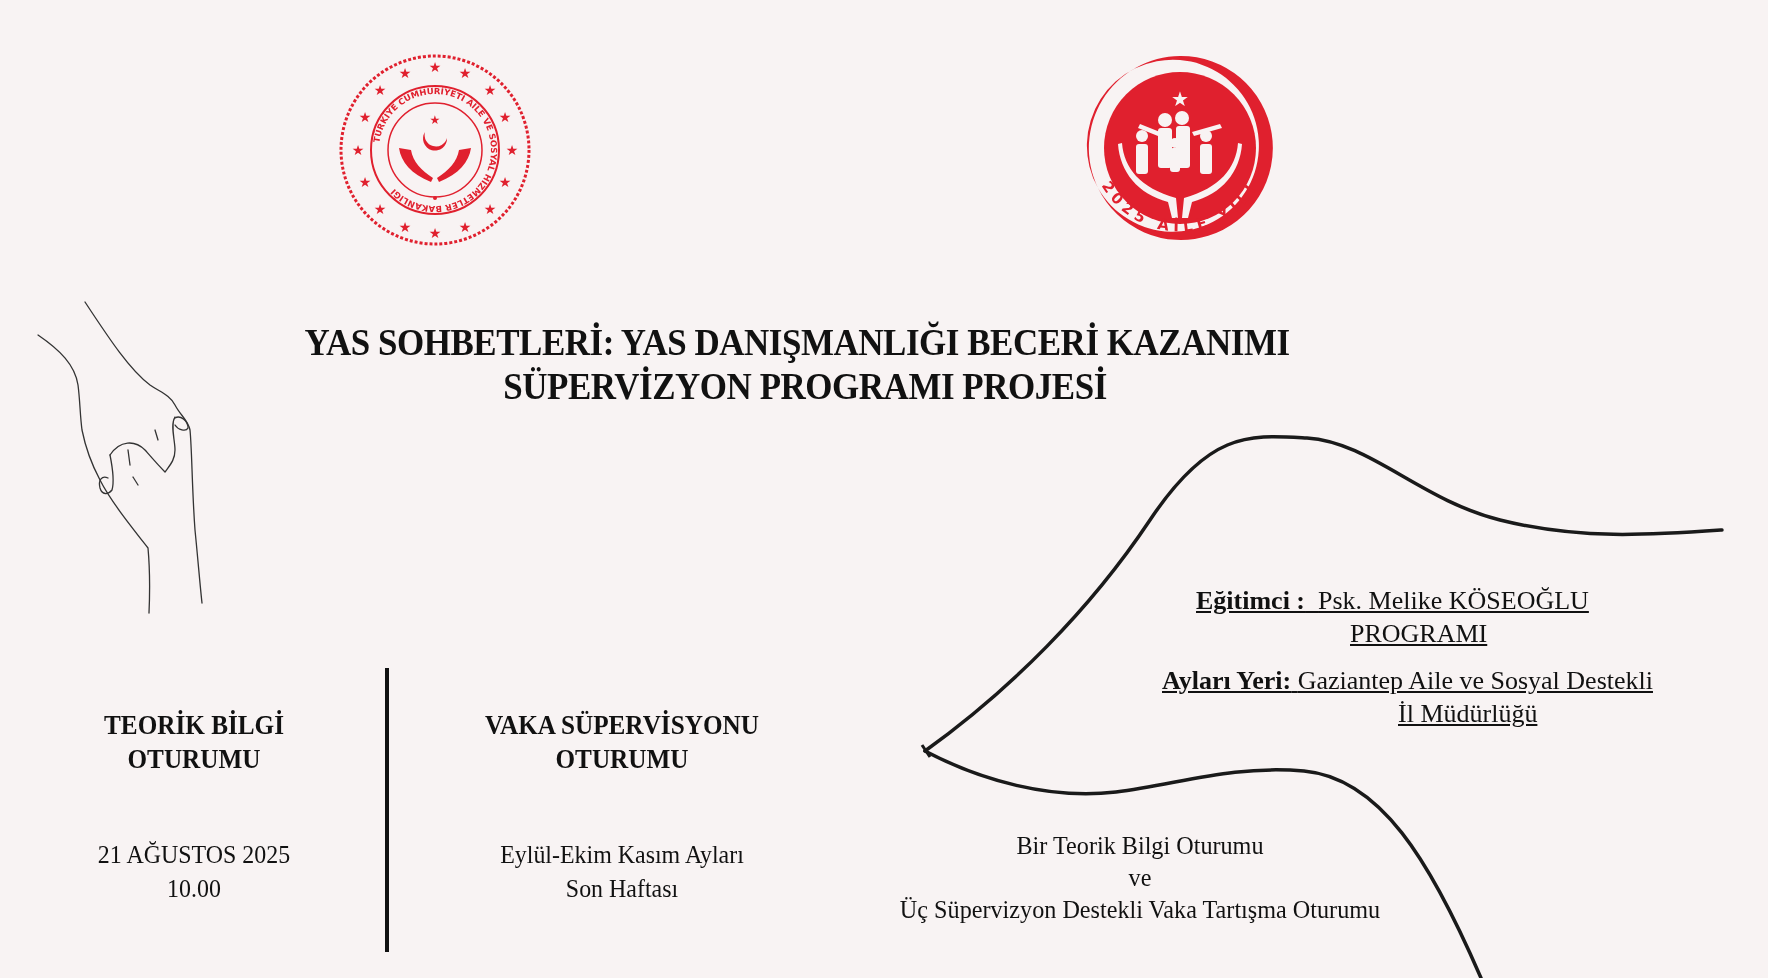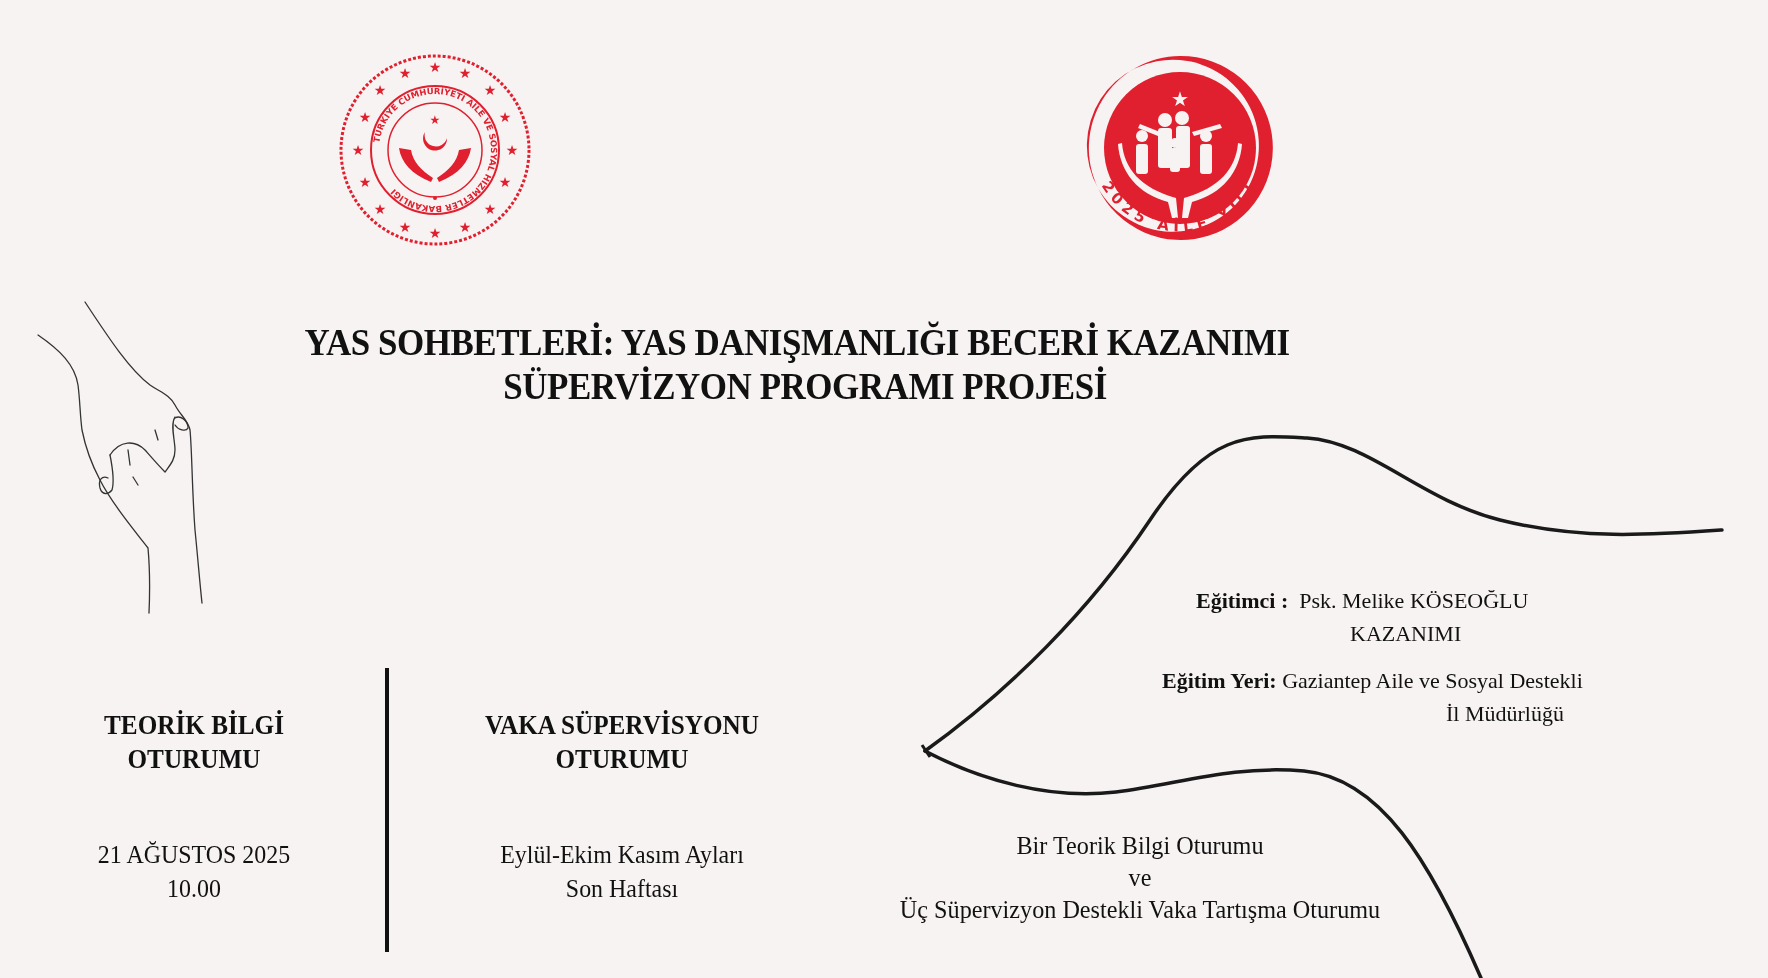--- a/index.html
+++ b/index.html
@@ -19,21 +19,21 @@
   .title.l2 { top:364px; left:0; width:1610px; }
   .sess-title {
     position:absolute; text-align:center; font-weight:bold; font-size:28px; line-height:34px;
     transform:scaleX(0.9);
   }
   .sess-body {
     position:absolute; text-align:center; font-size:26px; line-height:34px;
     transform:scaleX(0.92);
   }
   .divider { position:absolute; left:385px; top:668px; width:4px; height:284px; background:#111; }
-  .info { position:absolute; font-size:22px; line-height:34px; }
+  .info { position:absolute; font-size:26px; line-height:34px;text-decoration:underline; }
   .info b { font-weight:bold; }
   .desc { position:absolute; text-align:center; font-size:26px; line-height:32px; transform:scaleX(0.93); }
   svg.curves { position:absolute; left:0; top:0; }
 </style>
 </head>
 <body>
 
 <svg class="curves" width="1768" height="978" viewBox="0 0 1768 978">
 
   <path d="M925 751 C 1010 690, 1090 610, 1150 520 C 1210 430, 1250 435, 1307 438 C 1370 442, 1420 500, 1500 520 C 1580 540, 1650 535, 1722 530" fill="none" stroke="#1a1a1a" stroke-width="3.5" stroke-linecap="round"></path>
@@ -150,25 +150,25 @@
 </div>
 <div class="sess-body" style="left:432px;top:838px;width:380px;">
   <div>Eylül-Ekim Kasım Ayları</div>
   <div>Son Haftası</div>
 </div>
 
 <div class="info" style="left:1196px;top:584px;">
   <b>Eğitimci :</b>&nbsp;
   <span>Psk. Melike KÖSEOĞLU</span>
 </div>
-<div class="info" style="left:1350px;top:617px;">KAZANIMI</div>
+<div class="info" style="left:1350px;top:617px;">PROGRAMI</div>
 
 <div class="info" style="left:1162px;top:664px;">
-  <b>Eğitim Yeri:</b>
+  <b>Ayları Yeri:</b>
   <span>Gaziantep Aile ve Sosyal Destekli</span>
 </div>
-<div class="info" style="left:1446px;top:697px;">İl Müdürlüğü</div>
+<div class="info" style="left:1398px;top:697px;">İl Müdürlüğü</div>
 
 <div class="desc" style="left:830px;top:830px;width:620px;">
   <div>Bir Teorik Bilgi Oturumu</div>
   <div>ve</div>
   <div>Üç Süpervizyon Destekli Vaka Tartışma Oturumu</div>
 </div>
 
 </body></html>

